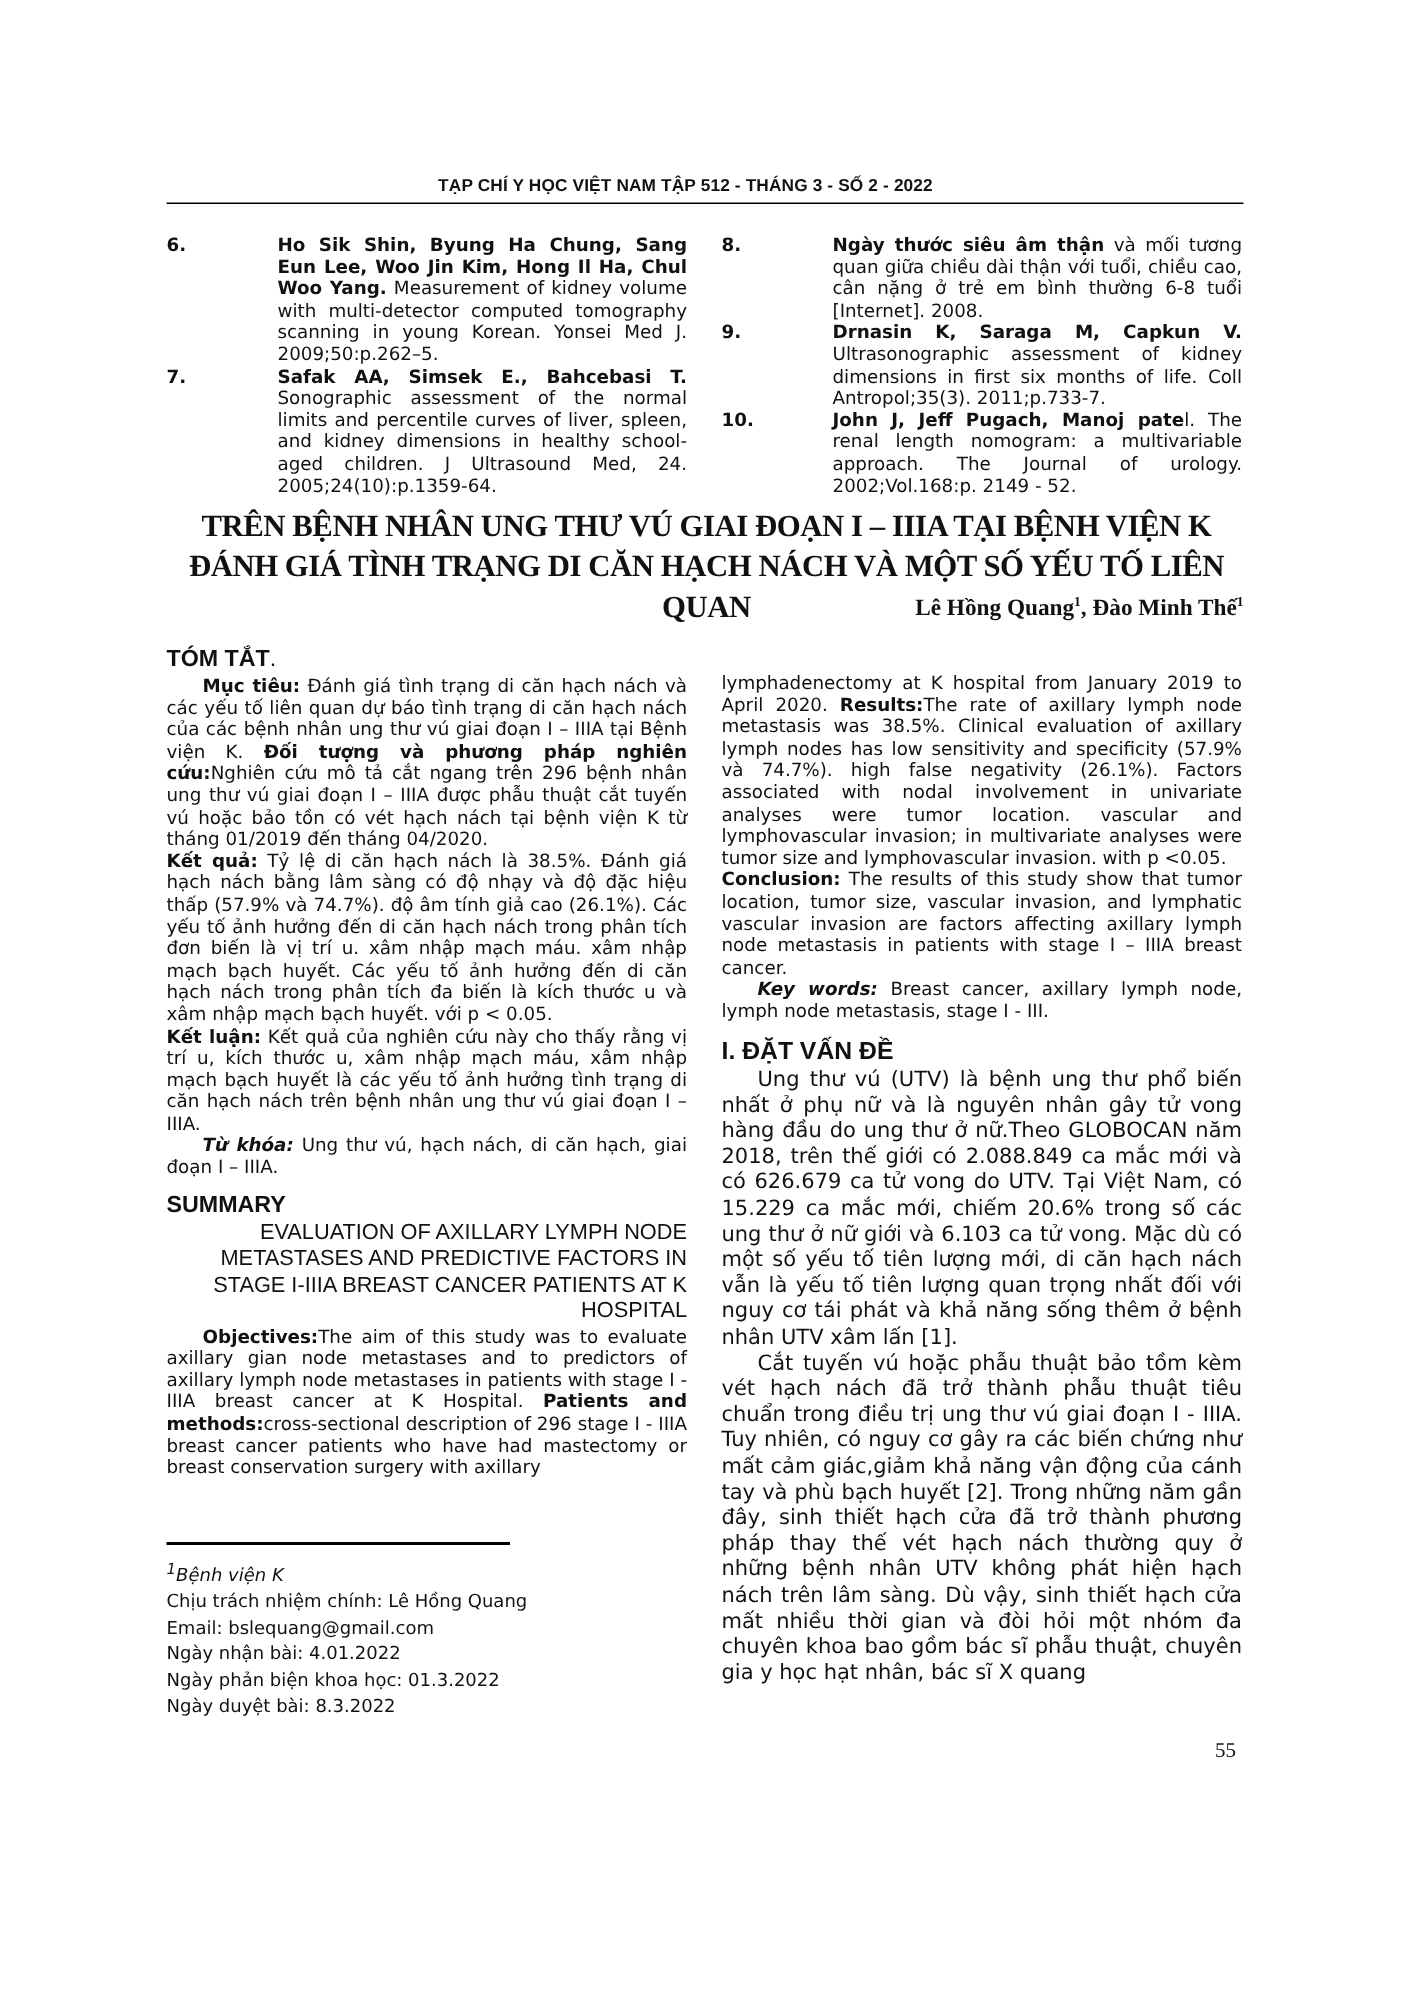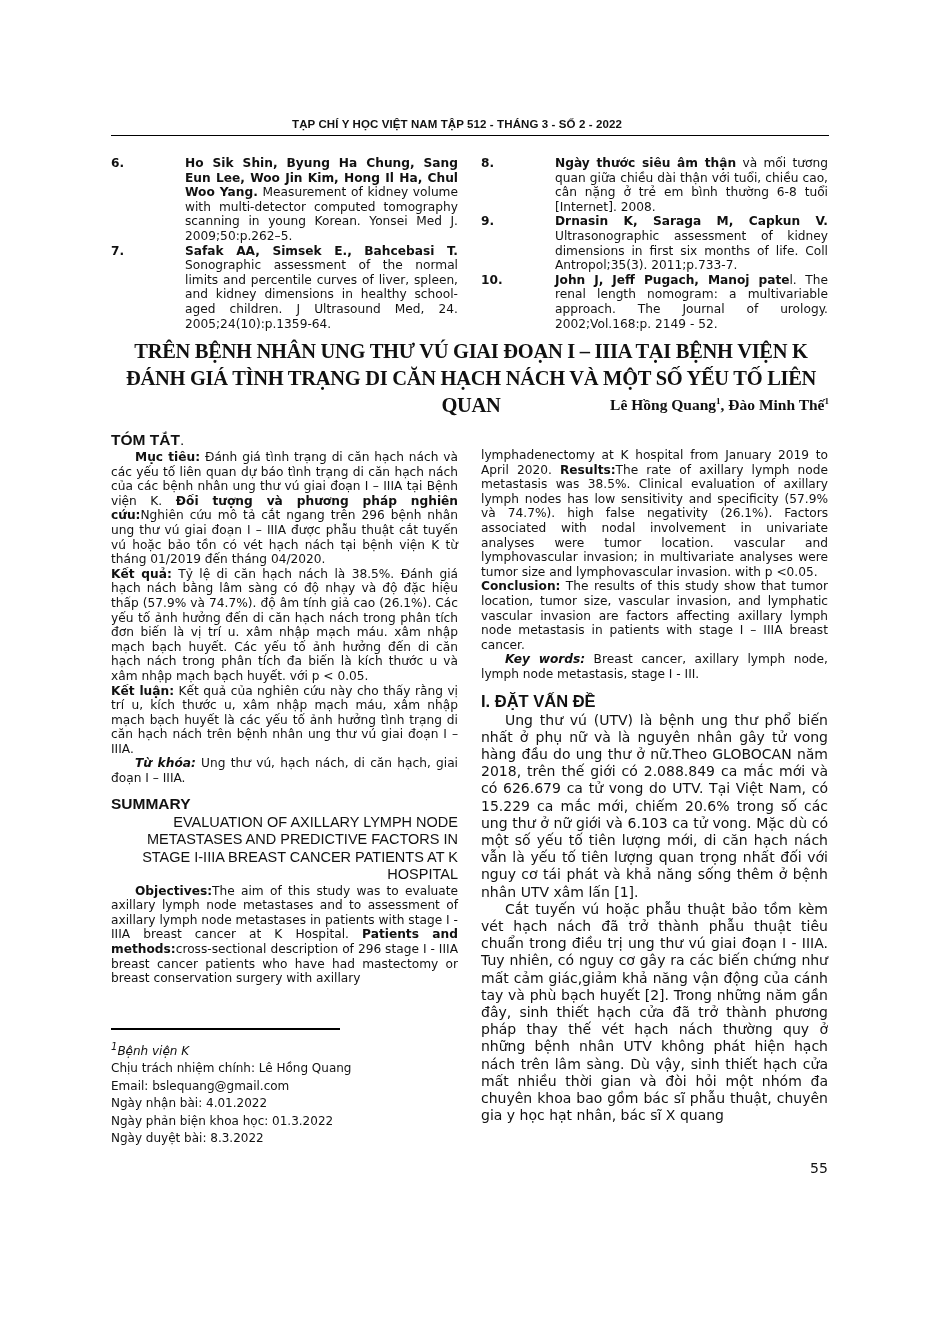--- a/index.html
+++ b/index.html
@@ -15,21 +15,21 @@
   b, .b { font-weight:bold; }
   .title { position:absolute; left:100px; top:338px; width:742px; text-align:center;
            font-family:"Liberation Serif", serif; font-weight:bold; font-size:20.5px; line-height:27px; letter-spacing:-0.3px; }
   .authors { position:absolute; right:113px; top:396px; font-family:"Liberation Serif", serif; font-weight:bold; font-size:15.5px; }
   .authors sup { font-size:9px; }
   .sec-head { font-family:"Liberation Sans", sans-serif; font-weight:bold; font-size:15.5px; line-height:20px; }
   .indent { text-indent:24px; }
   .en-title { text-align:right; font-family:"Liberation Sans", sans-serif; font-size:14.5px; line-height:17.5px; text-transform:uppercase; }
   .foot-rule { position:absolute; left:111px; top:1028px; width:229px; height:1.5px; background:#000; }
   .footnote { position:absolute; left:111px; top:1038px; font-size:12px; line-height:17.4px; }
-  .page-num { position:absolute; left:810px; top:1160px; font-size:14px; }
+  .page-num { position:absolute; left:810px; top:1160px; font-size:14px;font-family:Liberation Serif, serif; }
   .big { font-size:14px; line-height:17.2px; }
 </style>
 </head>
 <body>
 
 <div class="header">TẠP CHÍ Y HỌC VIỆT NAM TẬP 512 - THÁNG 3 - SỐ 2 - 2022</div>
 <div class="header-rule"></div>
 
 <div class="col" style="left:111px; top:156px; width:347px;">
   <div class="ref">
@@ -75,21 +75,21 @@
   </div>
   <div>
     <b>Kết luận:</b><span> Kết quả của nghiên cứu này cho thấy rằng vị trí u, kích thước u, xâm nhập mạch máu, xâm nhập mạch bạch huyết là các yếu tố ảnh hưởng tình trạng di căn hạch nách trên bệnh nhân ung thư vú giai đoạn I – IIIA.</span>
   </div>
   <div class="indent">
     <b><i>Từ khóa:</i></b><span> Ung thư vú, hạch nách, di căn hạch, giai đoạn I – IIIA.</span>
   </div>
   <div class="sec-head" style="margin-top:8px;">SUMMARY</div>
   <div class="en-title">EVALUATION OF AXILLARY LYMPH NODE METASTASES AND PREDICTIVE FACTORS IN STAGE I-IIIA BREAST CANCER PATIENTS AT K HOSPITAL</div>
   <div class="indent">
-    <b>Objectives:</b><span>The aim of this study was to evaluate axillary lymph node metastases and to assessment of axillary lymph node metastases in patients with stage I - IIIA breast cancer at K Hospital. </span><b>Patients and methods:</b><span>cross-sectional description of 296 stage I - IIIA breast cancer patients who have had mastectomy or breast conservation surgery with axillary</span>
+    <b>Objectives:</b><span>The aim of this study was to evaluate axillary gian node metastases and to predictors of axillary lymph node metastases in patients with stage I - IIIA breast cancer at K Hospital. </span><b>Patients and methods:</b><span>cross-sectional description of 296 stage I - IIIA breast cancer patients who have had mastectomy or breast conservation surgery with axillary</span>
   </div>
 </div>
 
 <div class="foot-rule"></div>
 <div class="footnote">
   <div><i><sup>1</sup><span>Bệnh viện K</span></i></div>
   <div>Chịu trách nhiệm chính: Lê Hồng Quang</div>
   <div>Email: bslequang@gmail.com</div>
   <div>Ngày nhận bài: 4.01.2022</div>
   <div>Ngày phản biện khoa học: 01.3.2022</div>

